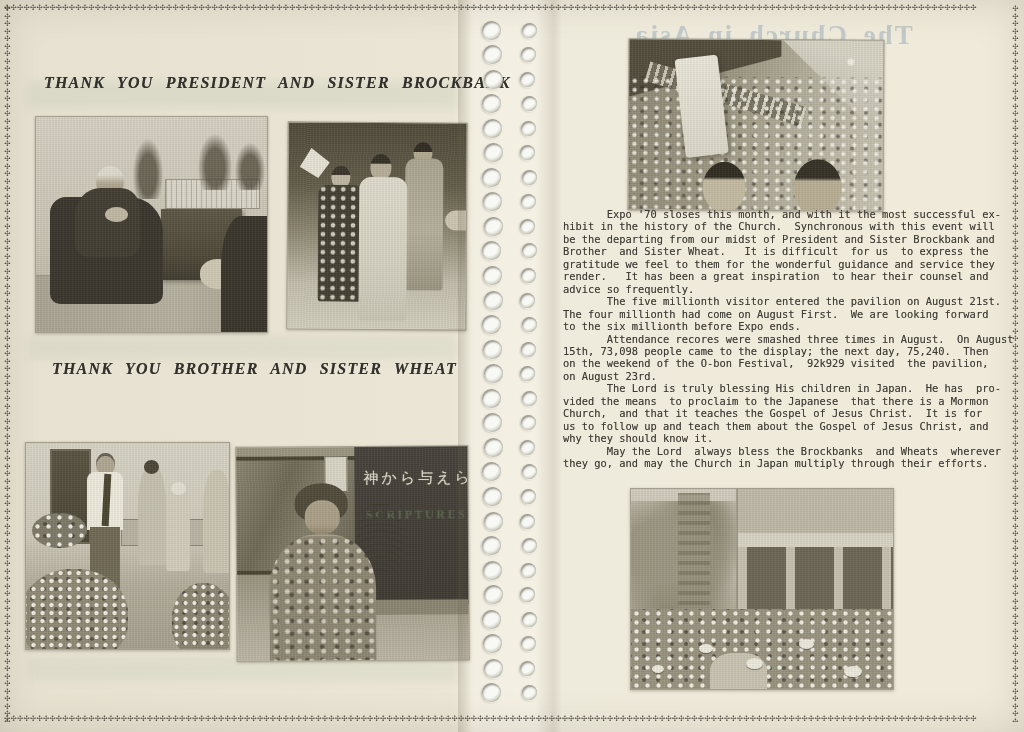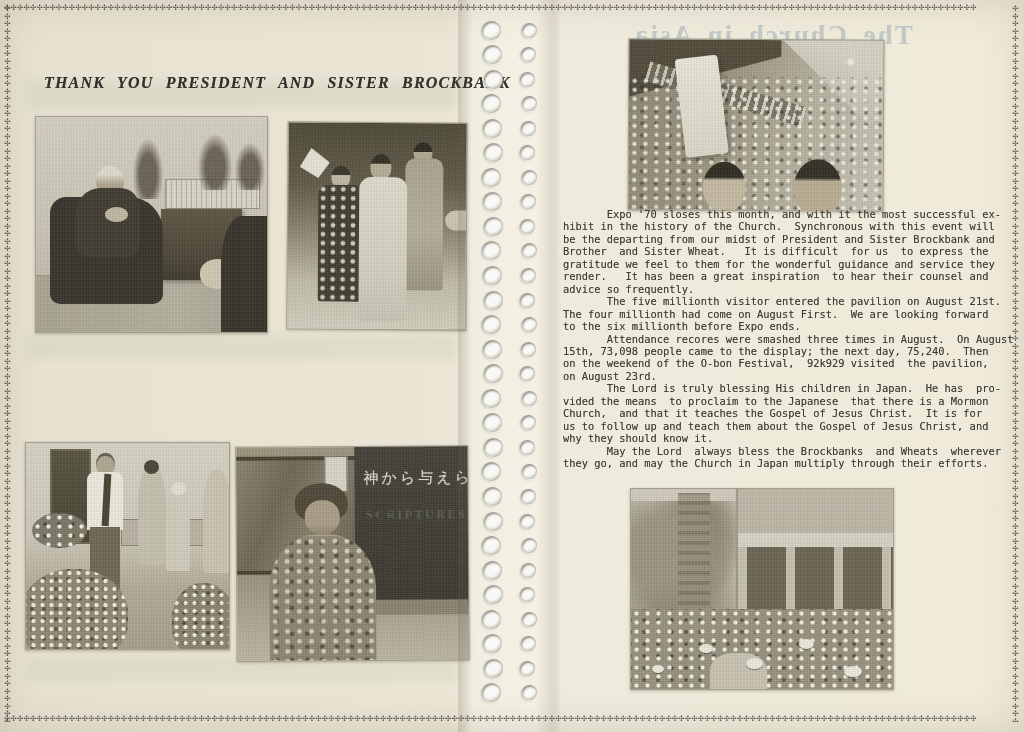--- a/index.html
+++ b/index.html
@@ -159,20 +159,21 @@
     <div class="ps p2-fan"></div>
     <div class="ps p2-k-head"></div>
     <div class="ps p2-kimono"></div>
     <div class="ps p2-m-head"></div>
     <div class="ps p2-man"></div>
     <div class="ps p2-b-head"></div>
     <div class="ps p2-bride"></div>
     <div class="ps p2-hand"></div>
   </div>
 
+  <div id="heading-wheat" class="heading">THANK YOU BROTHER AND SISTER WHEAT</div>
 
   <div id="photo-3" class="ph">
     <div class="ps p3-bg"></div>
     <div class="ps p3-door"></div>
     <div class="ps p3-bush speckle"></div>
     <div class="ps p3-table"></div>
     <div class="ps p3-fig1"></div>
     <div class="ps p3-fig2"></div>
     <div class="ps p3-fig3"></div>
     <div class="ps p3-man-head"></div>

